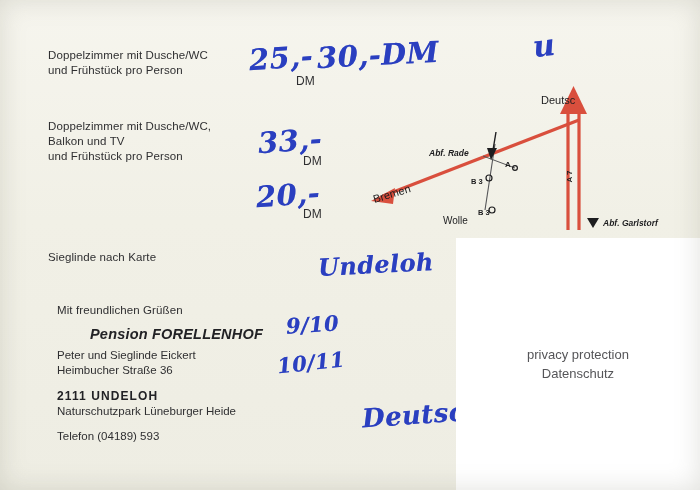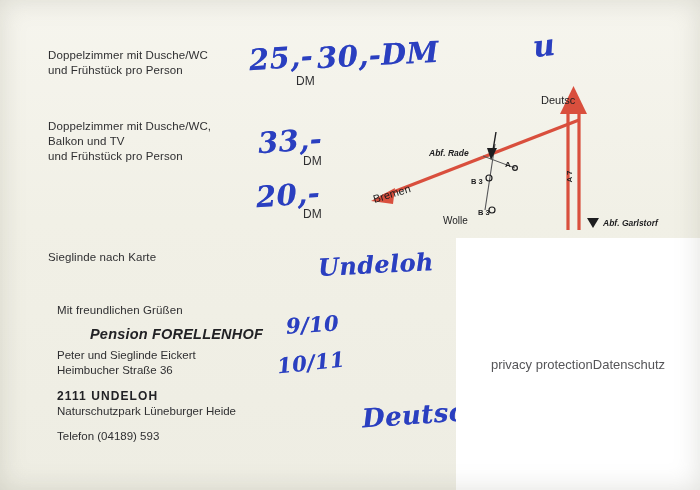--- a/index.html
+++ b/index.html
@@ -195,21 +195,21 @@
 
   
   #privacy {
     position: absolute;
     left: 456px;
     top: 238px;
     width: 244px;
     height: 252px;
     background: #ffffff;
     display: flex;
-    flex-direction: row;
+    flex-direction: column;
     align-items: center;
     justify-content: center;
   }
   #privacy .pv-line {
     color: #555558;
     font-size: 13px;
     line-height: 19px;
     text-align: center;
     font-family: "Liberation Sans", sans-serif;
   }

